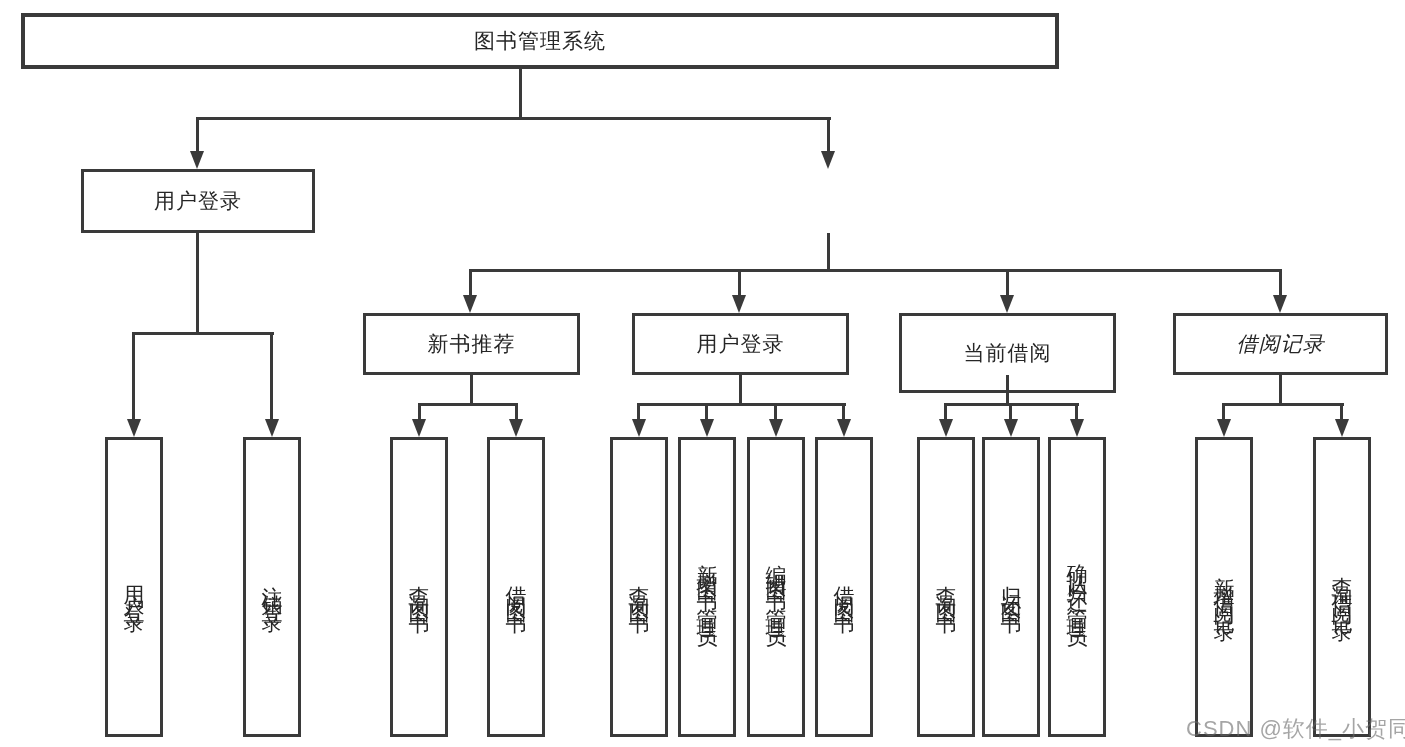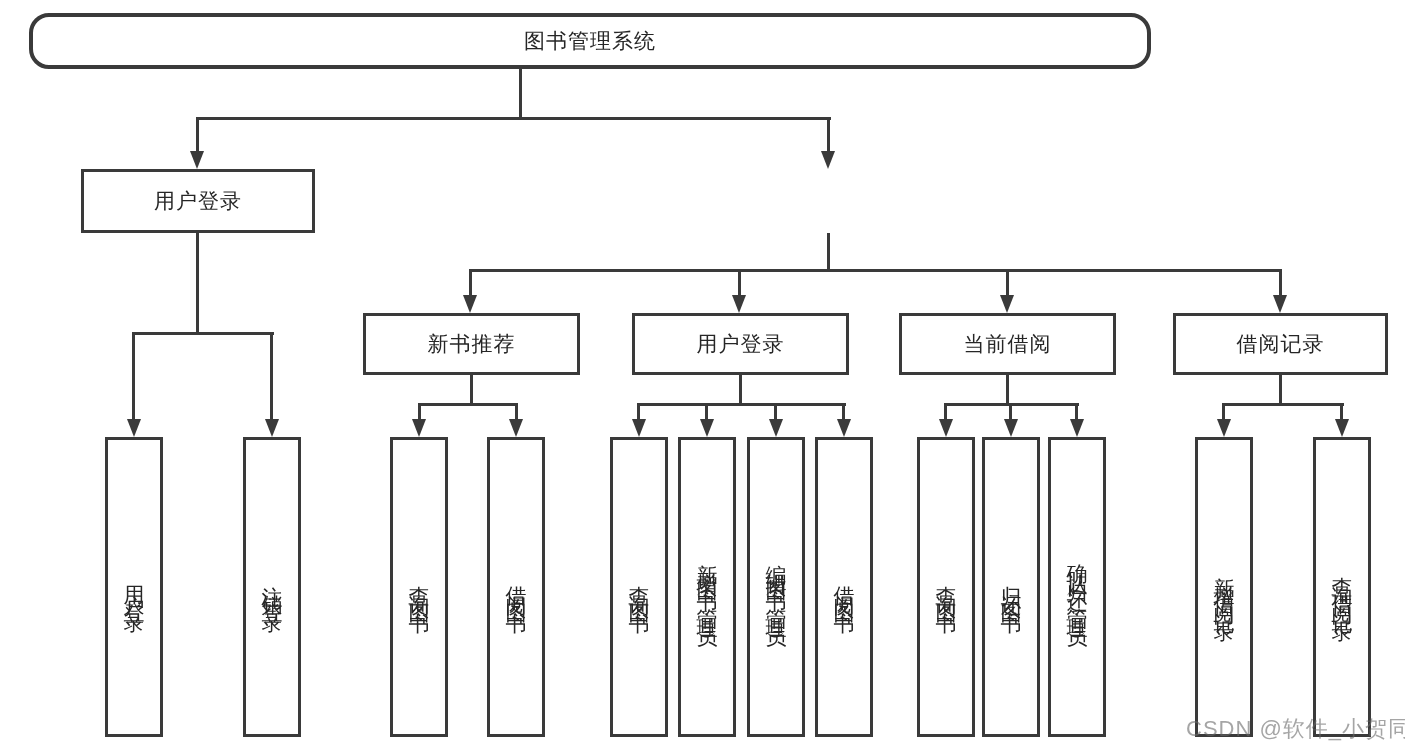--- a/index.html
+++ b/index.html
@@ -50,21 +50,21 @@
     letter-spacing: 1px;
     white-space: nowrap;
     z-index: 10;
   }
 </style>
 </head>
 <body>
 
 <div id="canvas">
 
-  <div class="box rootbox" style="left:29px; top:13px; width:1122px; height:56px;border-radius:20px;">
+  <div class="box rootbox" style="left:21px; top:13px; width:1038px; height:56px;">
     <span>图书管理系统</span>
   </div>
 
   <div class="vl" style="left:519px; top:68px; height:51px;"></div>
   <div class="hl" style="left:196px; top:117px; width:635px;"></div>
   <div class="vl" style="left:196px; top:117px; height:37px;"></div>
   <div class="arrow" style="left:190px; top:151px;"></div>
   <div class="vl" style="left:827px; top:117px; height:37px;"></div>
   <div class="arrow" style="left:821px; top:151px;"></div>
 
@@ -89,24 +89,24 @@
   <div class="arrow" style="left:1000px; top:295px;"></div>
   <div class="vl" style="left:1279px; top:269px; height:28px;"></div>
   <div class="arrow" style="left:1273px; top:295px;"></div>
 
   <div class="box" style="left:363px; top:313px; width:217px; height:62px;">
     <span>新书推荐</span>
   </div>
   <div class="box" style="left:632px; top:313px; width:217px; height:62px;">
     <span>用户登录</span>
   </div>
-  <div class="box" style="left:899px; top:313px; width:217px; height:62px;">
+  <div class="box" style="left:899px; top:313px; width:217px; height:80px;">
     <span>当前借阅</span>
   </div>
-  <div class="box" style="left:1173px; top:313px; width:215px; height:62px;">
+  <div class="box" style="left:1173px; top:313px; width:215px; height:62px;font-style:italic;">
     <span>借阅记录</span>
   </div>
 
   <div class="vl" style="left:470px; top:375px; height:31px;"></div>
   <div class="hl" style="left:418px; top:403px; width:100px;"></div>
   <div class="vl" style="left:418px; top:403px; height:20px;"></div>
   <div class="arrow" style="left:412px; top:419px;"></div>
   <div class="vl" style="left:515px; top:403px; height:20px;"></div>
   <div class="arrow" style="left:509px; top:419px;"></div>
 

